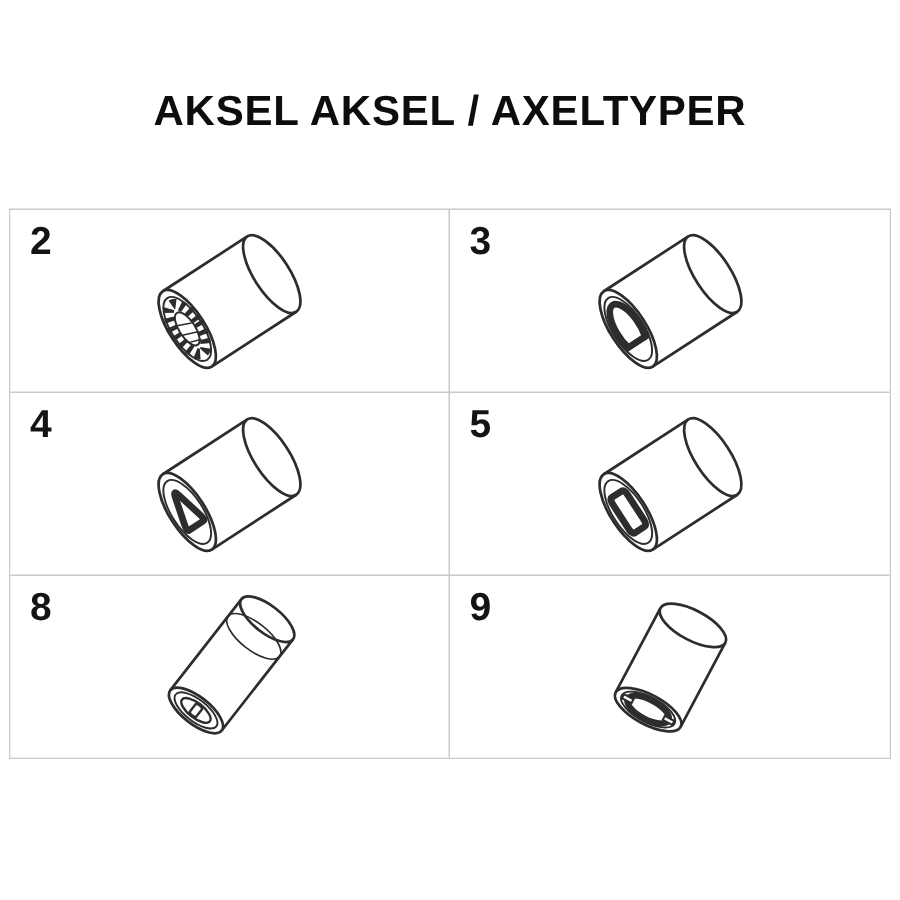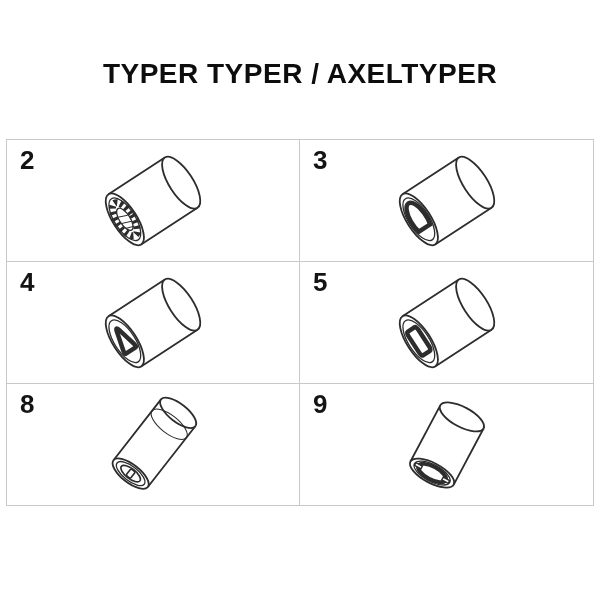--- a/index.html
+++ b/index.html
@@ -26,21 +26,21 @@
   .num {
     position:absolute; top:5px; left:13px;
     font-size:26px; font-weight:600; color:#141414;
   }
   .figwrap { width:150px; height:118px; display:flex; align-items:center; justify-content:center; }
   svg { display:block; }
 </style>
 </head>
 <body>
 
-<div class="title">TYPER TYPER / AXELTYPER</div>
+<div class="title">AKSEL AKSEL / AXELTYPER</div>
 
 <div class="grid">
 
   <div class="cell col-left row-top">
     <span class="num">2</span>
     <div class="figwrap">
       <svg viewBox="0 0 150 130" width="150" height="118">
         <g transform="rotate(-33 75 65)" fill="#ffffff" stroke="#2d2d2d" stroke-width="2">
           <path d="M38 32 H112 M38 98 H112" fill="none"></path>
           <ellipse cx="112" cy="65" rx="13" ry="33"></ellipse>

